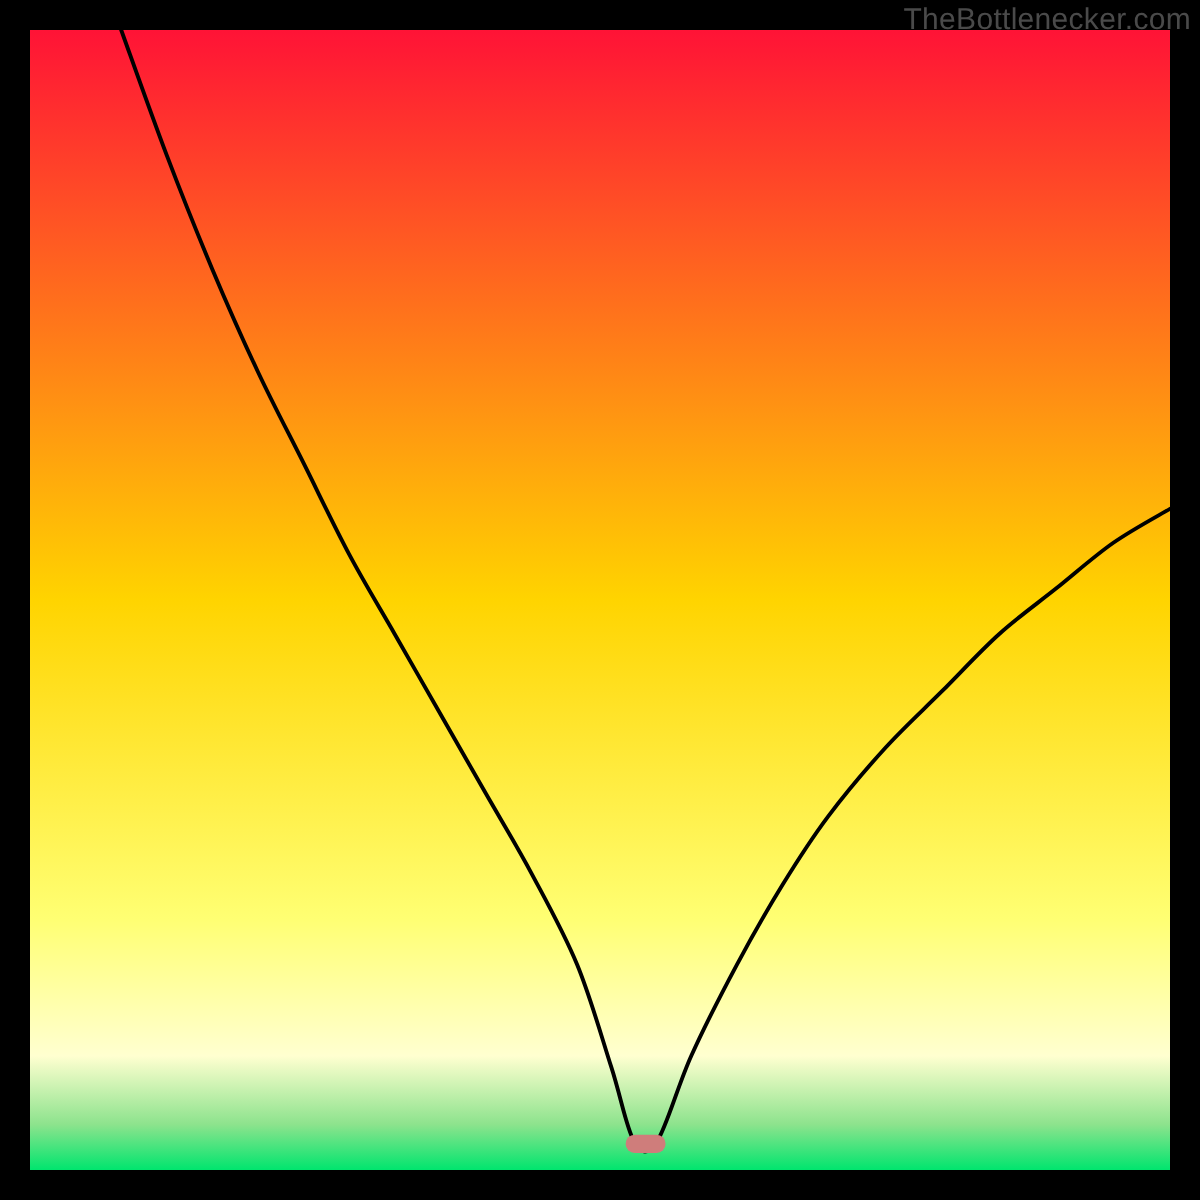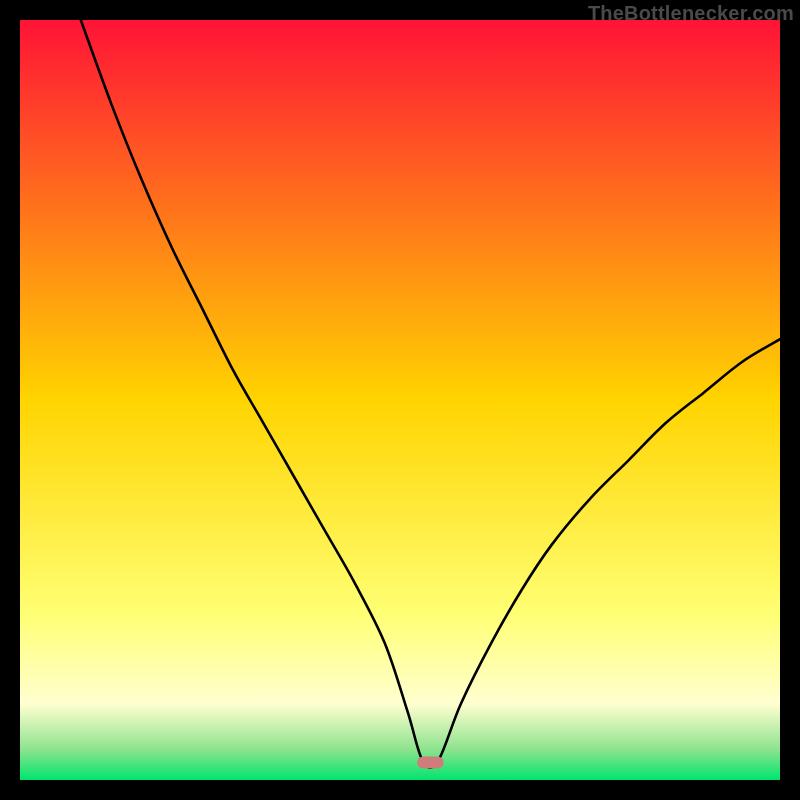--- a/index.html
+++ b/index.html
@@ -24,21 +24,21 @@
     left: 20px;
     width: 760px;
     height: 760px;
   }
   .watermark {
     position: absolute;
     top: 2px;
     right: 6px;
     color: #4a4a4a;
     font-size: 20px;
-    font-weight: 700;
+    font-weight: 400;
     letter-spacing: 0.2px;
     text-align: center;
   }
 </style>
 </head>
 <body>
 
 <div class="chart-frame">
   <div class="watermark">TheBottlenecker.com</div>
   <div class="plot-area">

